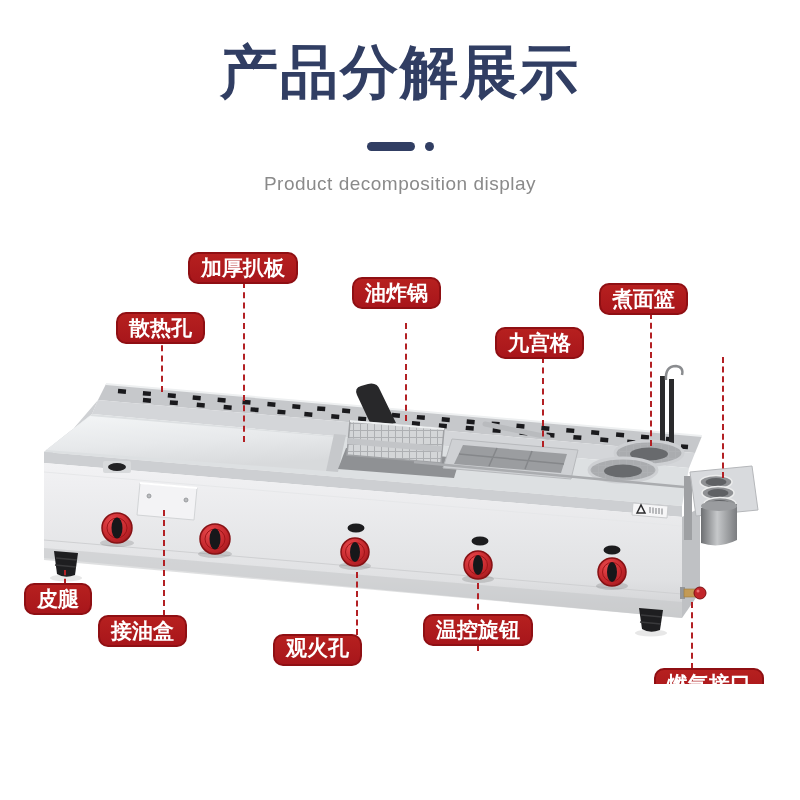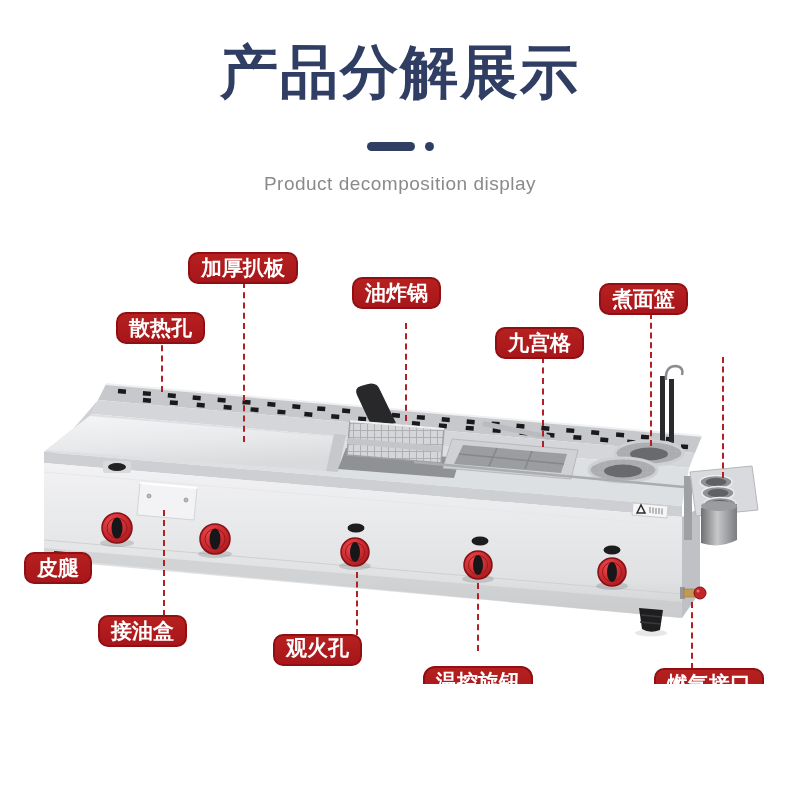--- a/index.html
+++ b/index.html
@@ -242,19 +242,19 @@
   <div class="connector" style="left:163px;top:510px;height:106px;"></div>
   <div class="connector" style="left:356px;top:572px;height:63px;"></div>
   <div class="connector" style="left:477px;top:583px;height:68px;"></div>
   <div class="connector" style="left:691px;top:602px;height:67px;"></div>
 
   <div class="tag" style="left:188px;top:252px;">加厚扒板</div>
   <div class="tag" style="left:116px;top:305px;margin-top:7px;">散热孔</div>
   <div class="tag" style="left:352px;top:277px;">油炸锅</div>
   <div class="tag" style="left:495px;top:327px;">九宫格</div>
   <div class="tag" style="left:599px;top:283px;">煮面篮</div>
-  <div class="tag" style="left:24px;top:552px;text-align:right;">皮腿</div>
+  <div class="tag" style="left:24px;top:583px;text-align:right;">皮腿</div>
   <div class="tag" style="left:98px;top:615px;">接油盒</div>
   <div class="tag" style="left:273px;top:634px;font-family:Liberation Mono, monospace;">观火孔</div>
-  <div class="tag" style="left:423px;top:666px;border-radius:12px;">温控旋钮</div>
+  <div class="tag" style="left:423px;top:614px;">温控旋钮</div>
   <div class="tag" style="left:654px;top:668px;">燃气接口</div>
 
 </div>
 
 </body></html>

